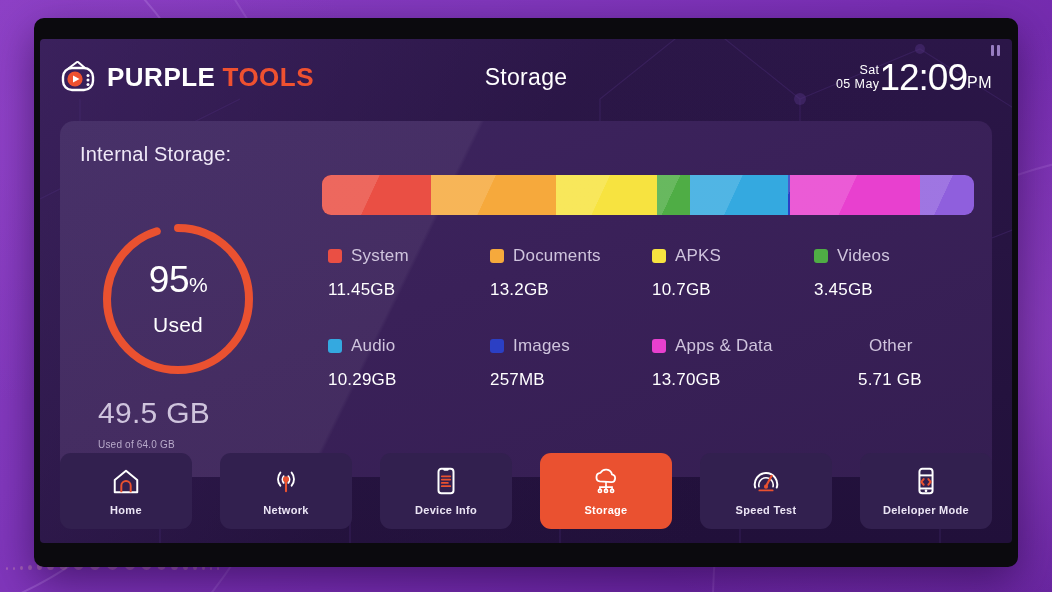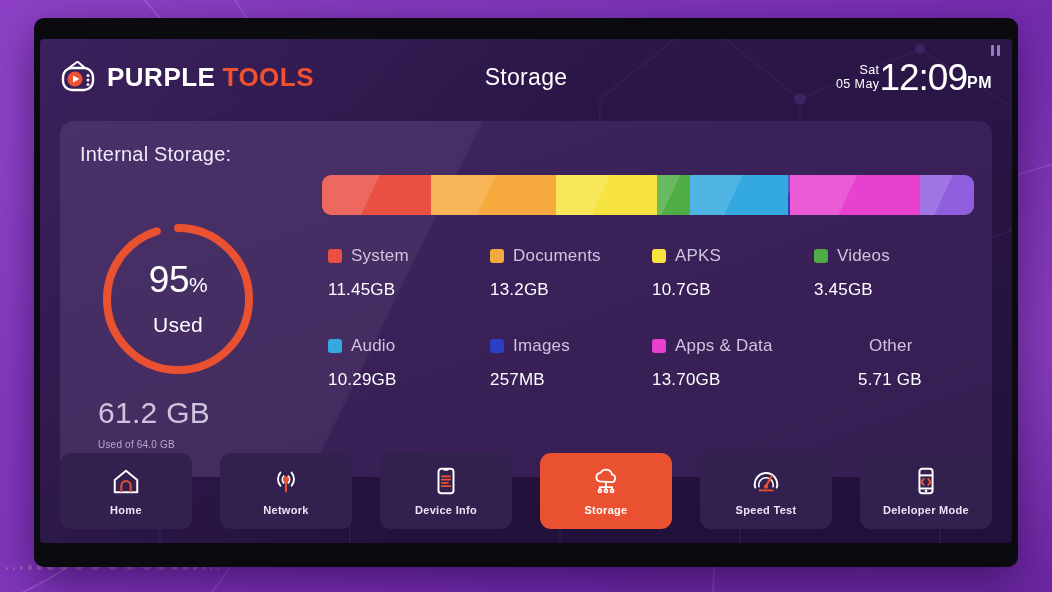--- a/index.html
+++ b/index.html
@@ -53,21 +53,21 @@
   .brand-purple { color:#ffffff; }
   .brand-tools { color:#ef5130; margin-left:7px; }
   .page-title {
     position:absolute; left:0; right:0; text-align:center;
     font-size:23px; color:#fff; font-weight:400; letter-spacing:.3px;
     pointer-events:none;
   }
   .clock { margin-left:auto; display:flex; align-items:center; gap:0; color:#fff; }
   .clock-date { display:flex; flex-direction:column; align-items:flex-end; line-height:1.15; font-size:12.5px; letter-spacing:.4px; }
   .clock-time { font-size:37px; font-weight:300; letter-spacing:-1px; line-height:1; }
-  .clock-ampm { font-size:16px; font-weight:700; letter-spacing:.5px; align-self:flex-end; padding-bottom:4px; }
+  .clock-ampm { font-size:16px; font-weight:400; letter-spacing:.5px; align-self:flex-end; padding-bottom:4px; }
 
   
   .card {
     position:absolute; left:20px; right:20px; top:82px; height:356px;
     border-radius:14px;
     background:
       linear-gradient(116deg, rgba(255,255,255,.055) 0%, rgba(255,255,255,.055) 38%, rgba(255,255,255,0) 38.4%),
       linear-gradient(160deg,#3d2560 0%, #3a2159 45%, #351e52 100%);
   }
   .card-title { position:absolute; left:20px; top:22px; font-size:20px; color:#f0e9f8; letter-spacing:.2px; }
@@ -224,21 +224,21 @@
       <svg width="160" height="160" viewBox="0 0 160 160">
         <circle id="gauge-arc" cx="80" cy="80" r="71" fill="none" stroke="#ea5130" stroke-width="8" stroke-linecap="round" transform="rotate(-90 80 80)" stroke-dasharray="423.8008489692631 446.10615680975064"></circle>
       </svg>
       <div class="donut-center">
         <div class="donut-pct"><span class="pct-num" style="font-size:37px">95</span><span>%</span></div>
         <div class="donut-used">Used</div>
       </div>
     </div>
 
     <div class="totals">
-      <div class="total-big">61.2 GB</div>
+      <div class="total-big">49.5 GB</div>
       <div class="total-sub">Used of 64.0 GB</div>
     </div>
 
     <div class="bar-wrap" id="bar-wrap">
           <div class="bar-seg" style="width: 17.8906%; background: rgb(234, 79, 68);"></div>
           <div class="bar-seg" style="width: 20.625%; background: rgb(246, 169, 60);"></div>
           <div class="bar-seg" style="width: 16.7188%; background: rgb(247, 227, 64);"></div>
           <div class="bar-seg" style="width: 5.39062%; background: rgb(79, 173, 69);"></div>
           <div class="bar-seg" style="width: 16.0781%; background: rgb(52, 169, 224);"></div>
           <div class="bar-seg" style="width: 0.401563%; background: rgb(43, 63, 196);"></div>

